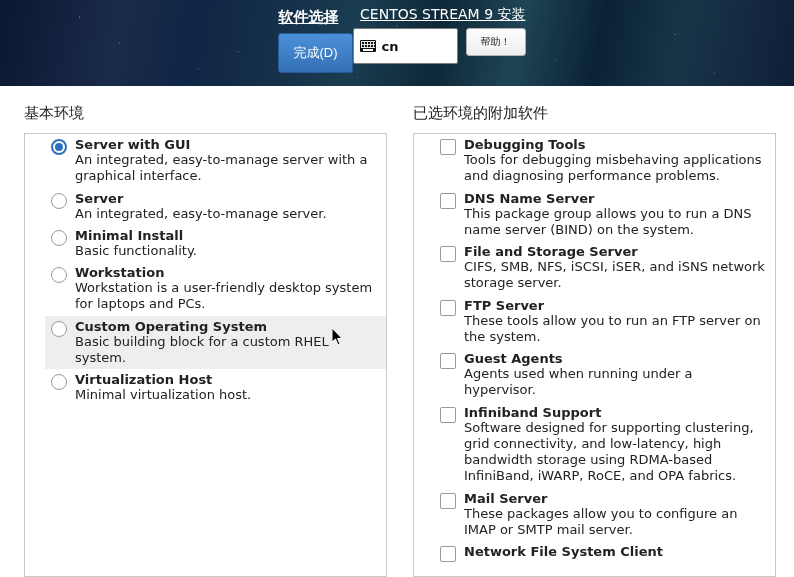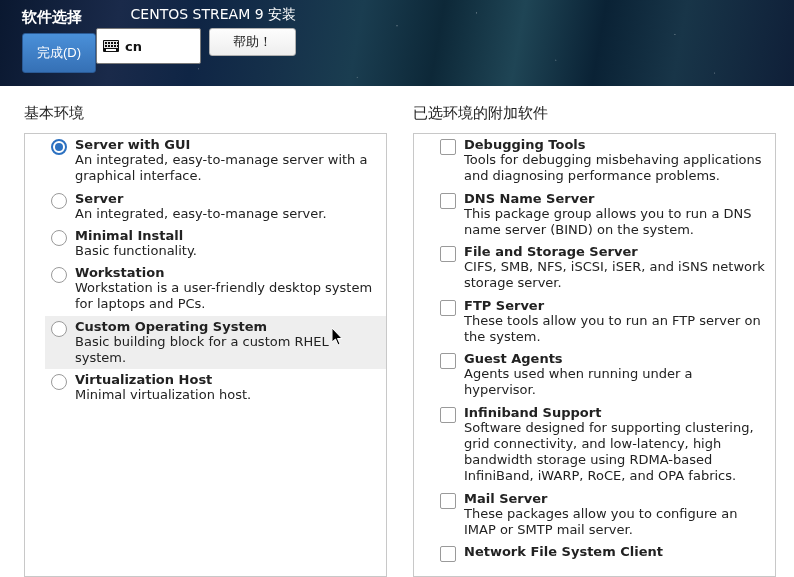--- a/index.html
+++ b/index.html
@@ -29,23 +29,24 @@
     radial-gradient(1px 1px at 85% 40%, #fff6, transparent),
     radial-gradient(1px 1px at 25% 80%, #fff5, transparent),
     radial-gradient(1px 1px at 60% 15%, #fff7, transparent),
     radial-gradient(1px 1px at 90% 85%, #fff5, transparent),
     radial-gradient(1px 1px at 15% 50%, #fff6, transparent),
     radial-gradient(1px 1px at 45% 90%, #fff4, transparent);
   pointer-events: none;
 }
 .header-top {
   display: flex;
-  justify-content: flex-start;
+  justify-content: center;
   align-items: flex-start;
   position: relative;
+  text-decoration: underline;
 }
 .header h1 {
   font-size: 15px;
   font-weight: 600;
   margin-top: 2px;
 }
 .header-right {
   display: flex;
   flex-direction: column;
   align-items: flex-end;
@@ -84,22 +85,22 @@
 .kbd-icon::before{
   content:''; position:absolute; top:1px; left:1px; right:1px; bottom:4px;
   background: repeating-linear-gradient(90deg,#fff 0 1px, transparent 1px 3px),
               repeating-linear-gradient(0deg,#fff 0 1px, transparent 1px 3px);
   opacity:.9;
 }
 .btn {
   background: linear-gradient(#fdfdfd, #eee);
   border: 1px solid #b0b0b0;
   border-radius: 3px;
-  padding: 4px 23px;
-  font-size: 13px;
+  padding: 4px 14px;
+  font-size: 10px;
   color: #222;
   cursor: pointer;
   height: 28px;
 }
 .btn-primary {
   background: linear-gradient(#4a90d9, #3570b5);
   border: 1px solid #2a5a95;
   color: #fff;
   padding: 4px 14px;
   border-radius: 3px;

